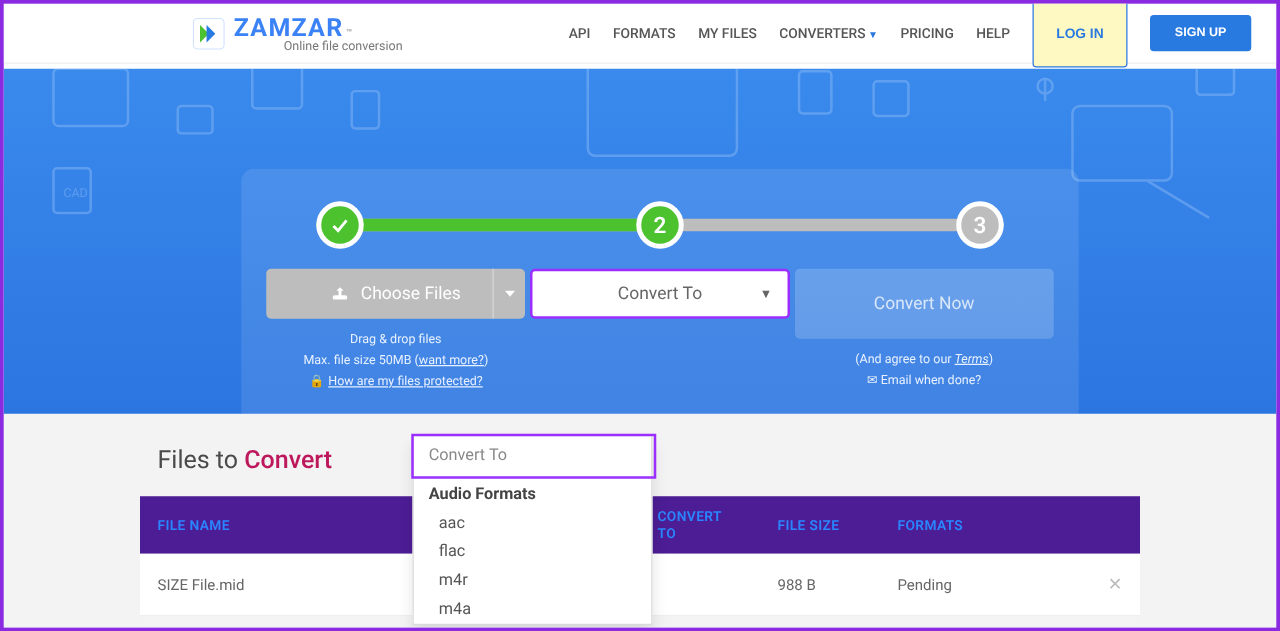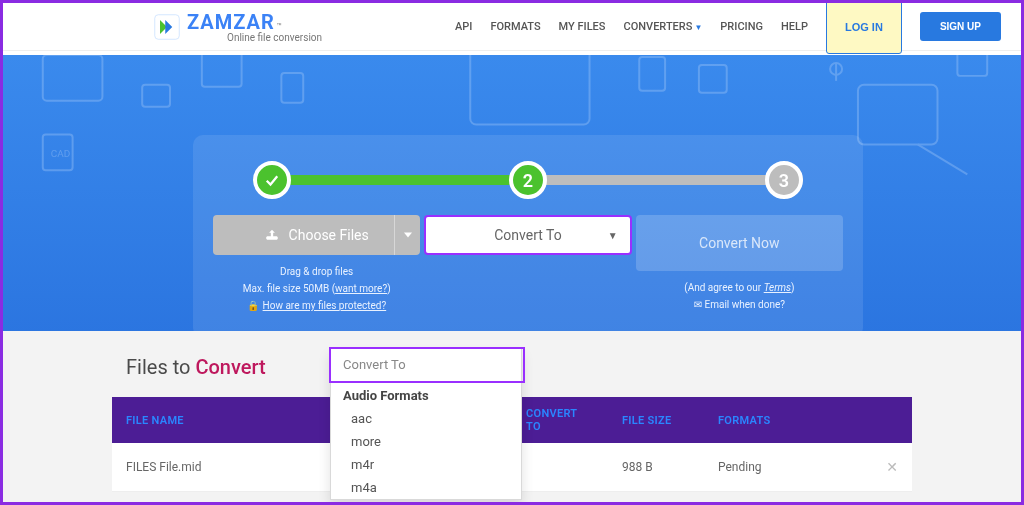--- a/index.html
+++ b/index.html
@@ -181,42 +181,42 @@
   </div>
 
   <div class="below">
     <div class="content">
 
       <div class="dd-panel">
         <div class="dd-ann top"></div>
         <div class="dd-top">Convert To</div>
         <div class="dd-group">Audio Formats</div>
         <div class="dd-item">aac</div>
-        <div class="dd-item">more</div>
+        <div class="dd-item">flac</div>
         <div class="dd-item">m4r</div>
         <div class="dd-item">m4a</div>
 
       </div>
 
       <h2 class="files-title">
         <span>Files to </span><span class="hl">Convert</span>
       </h2>
       <table class="tbl">
         <thead>
           <tr>
             <th class="col-name">FILE NAME</th>
             <th class="col-to">CONVERT TO</th>
             <th class="col-size">FILE SIZE</th>
             <th class="col-prog">FORMATS</th>
             <th class="col-del"></th>
           </tr>
         </thead>
         <tbody>
           <tr>
-            <td>FILES File.mid</td>
+            <td>SIZE File.mid</td>
             <td></td>
             <td>988 B</td>
             <td>Pending</td>
             <td class="col-del"><span class="del">✕</span></td>
           </tr>
         </tbody>
       </table>
     </div>
   </div>
 

